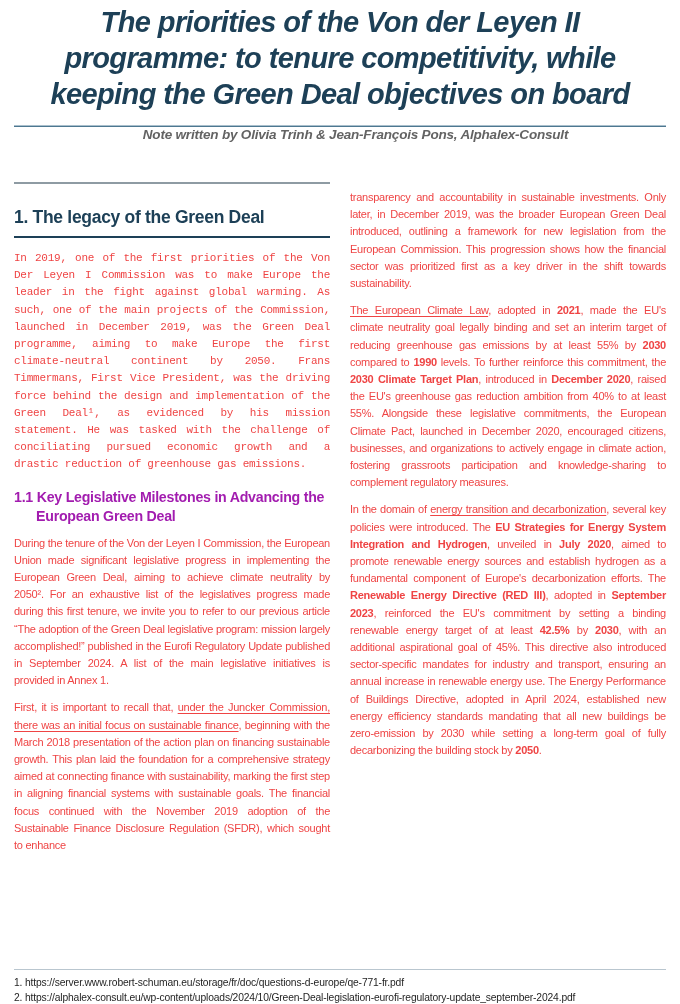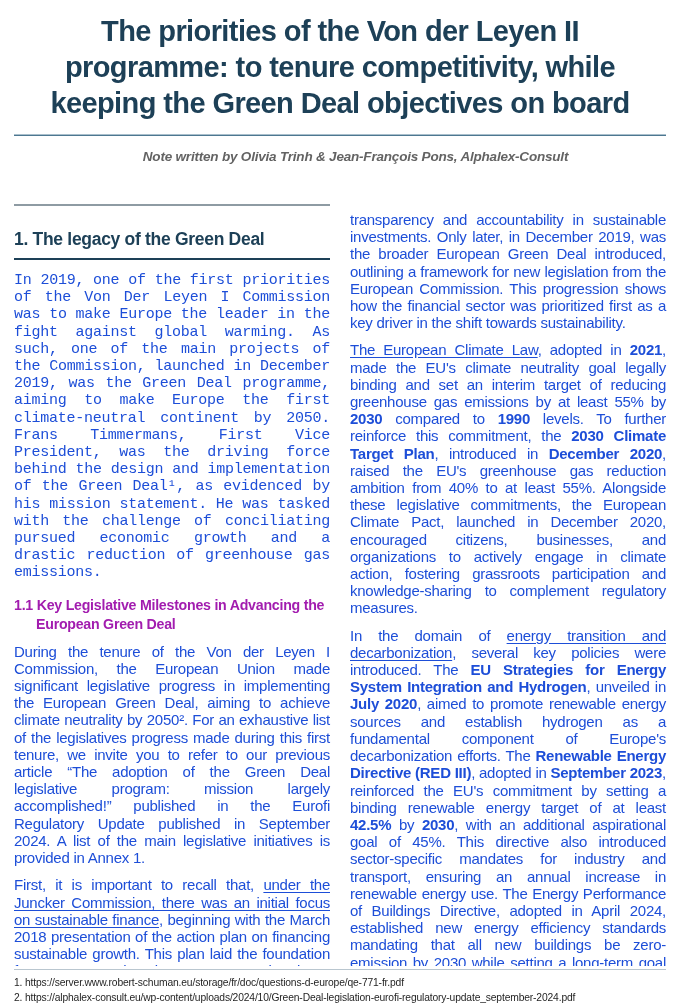--- a/index.html
+++ b/index.html
@@ -7,36 +7,36 @@
   .page {
     position: relative;
     width: 680px;
     height: 1004px;
     margin: 0 auto;
     background: #ffffff;
     overflow: hidden;
     font-family: "Liberation Sans", sans-serif;
   }
   .title {
-    margin: 13px 12px 0;
+    margin: 4px 12px 0;
     text-align: center;
     color: var(--title, #1d4057);
     font-size: 29px;
     line-height: 36px;
     font-weight: 800;
     letter-spacing: -0.6px;
+    font-style: italic;
   }
   .title-rule {
     height: 2px;
     background: var(--title_rule, #4d7790);
     border-top: 1px solid #a9bfcc;
     margin: 13px 14px 0;
   }
   .byline {
-    margin-top: 13px;
     text-align: center;
     font-style: italic;
     font-weight: 700;
     font-size: 13.5px;
     color: var(--byline, #636363);
     letter-spacing: -0.2px;
     padding-left: 31px;
   }
   .columns {
     display: flex;
@@ -57,24 +57,24 @@
     color: #a21caf;
     font-size: 14.2px;
     font-weight: 700;
     line-height: 19px;
     letter-spacing: -0.25px;
     margin: 14px 0 9px;
     padding-left: 22px;
     text-indent: -22px;
   }
   .body {
-    font-size: 15px;
+    font-size: 11px;
     line-height: 17.2px;
     letter-spacing: -0.25px;
-    color: #1d4ed8;
+    color: #ef4444;
     text-align: justify;
     margin: 0 0 10px;
   }
   .columns .col > .body:first-child { margin-top: 7px; }
   .body .u { text-decoration: underline; text-underline-offset: 2px; }
   .body .b { font-weight: 700; }
   .after-head { margin-top: 12px; font-family: Liberation Mono, monospace; }
   .footnotes {
     position: absolute;
     left: 14px;

